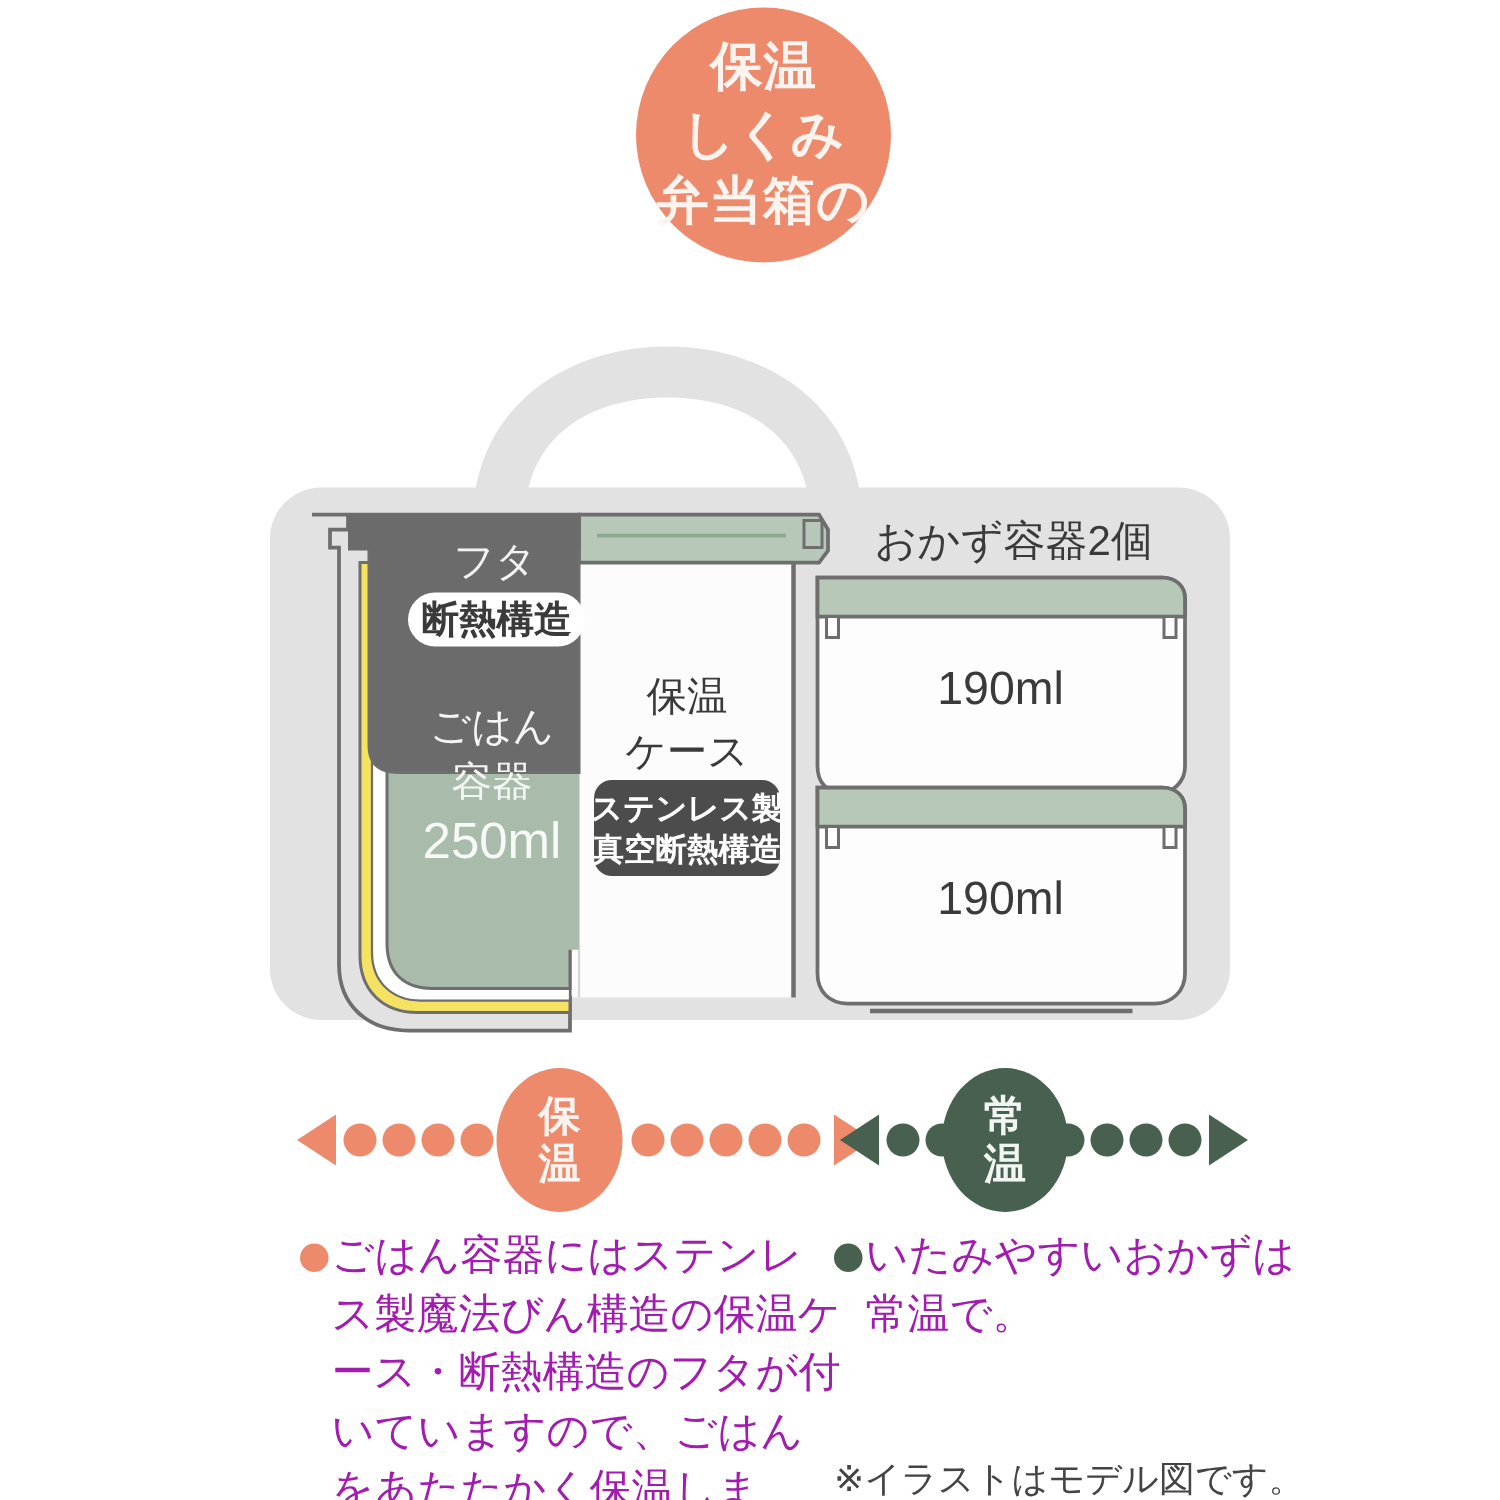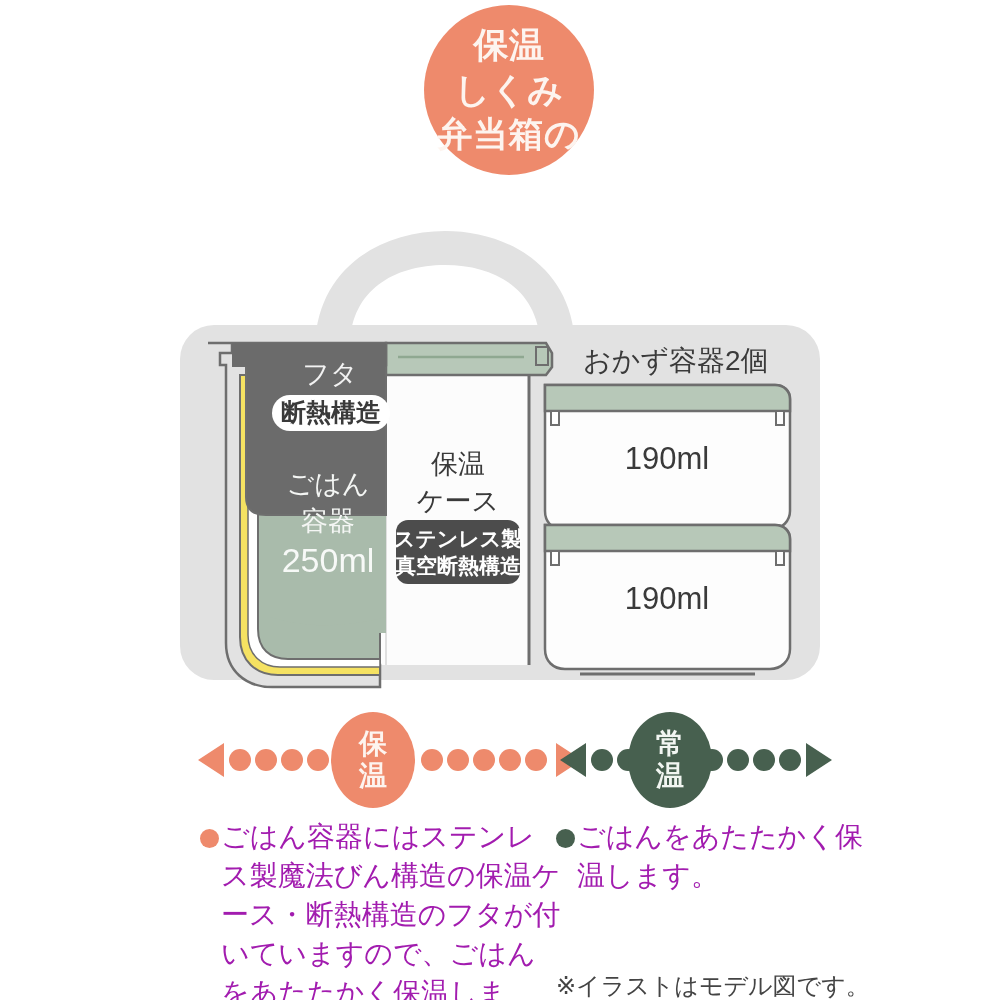--- a/index.html
+++ b/index.html
@@ -243,16 +243,16 @@
   </g>
 
 </svg>
 </div>
 
 <div id="notes">
   <div class="note" id="note-left">
     <span class="bullet warm"></span><span class="body">ごはん容器にはステンレス製魔法びん構造の保温ケース・断熱構造のフタが付いていますので、ごはんをあたたかく保温します。</span>
   </div>
   <div class="note" id="note-right">
-    <span class="bullet amb"></span><span class="body">ごはんをあたたかく保温します。</span>
+    <span class="bullet amb"></span><span class="body">いたみやすいおかずは常温で。</span>
   </div>
   <div id="disclaimer">※イラストはモデル図です。</div>
 </div>
 
 </body></html>

